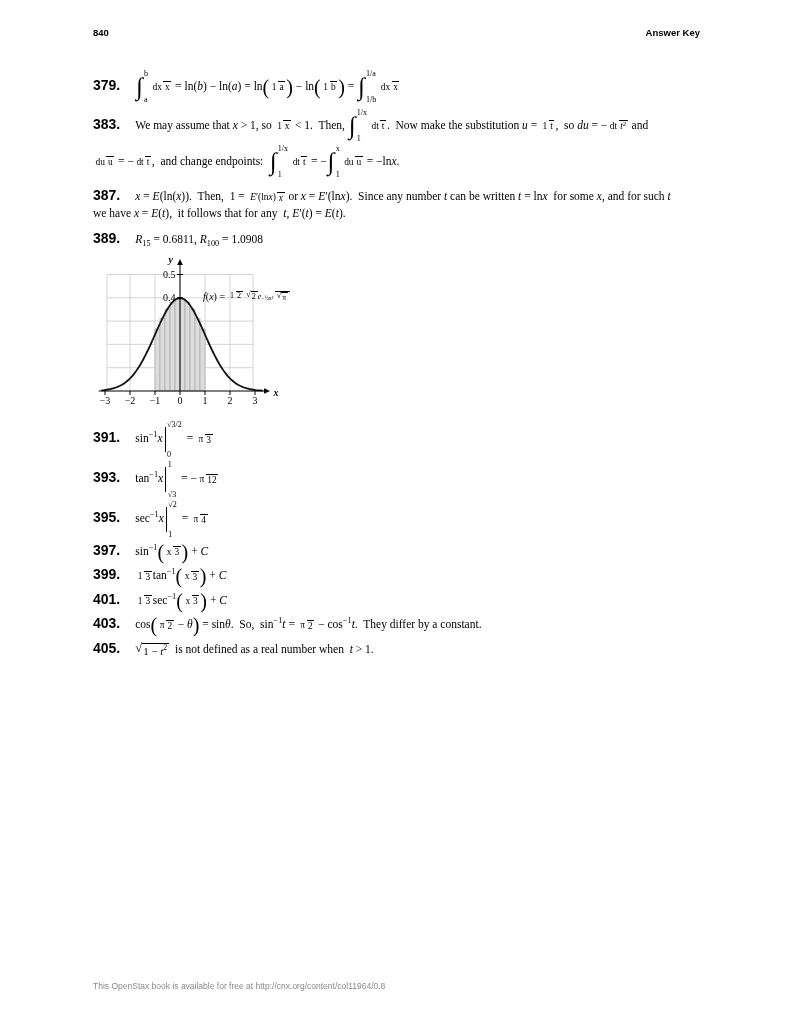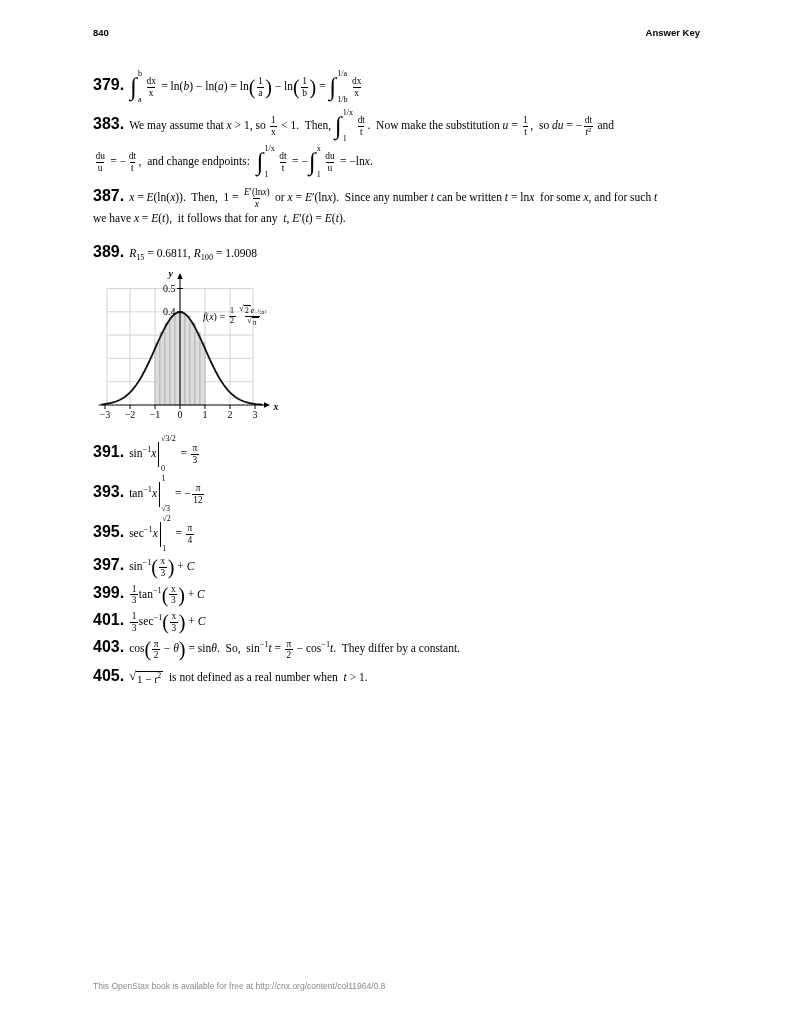--- a/index.html
+++ b/index.html
@@ -5,48 +5,48 @@
   html,body{margin:0;padding:0;background:#fff;}
   .page{position:relative;width:791px;height:1020px;background:#fff;overflow:hidden;
         font-family:"Liberation Serif",serif;color:#000;}
   .header{position:absolute;top:27px;left:93px;right:91px;display:flex;justify-content:space-between;
           font-family:"Liberation Sans",sans-serif;font-weight:bold;font-size:9.5px;}
   .content{position:absolute;left:93px;top:70px;width:625px;}
   .footer{position:absolute;left:93px;top:981px;font-family:"Liberation Sans",sans-serif;
           font-size:8.5px;color:#8a8a8a;}
 
   .arow{margin:0 0 6px 0;font-size:11.5px;line-height:1.3;white-space:pre-wrap;}
-  .anum{font-family:"Liberation Sans",sans-serif;font-weight:bold;font-size:16px;margin-right:5px;}
+  .anum{font-family:"Liberation Sans",sans-serif;font-weight:bold;font-size:14px;margin-right:15px;}
   .amath{display:inline;}
 
   .m-t{font-style:normal;}
   .m-i{font-style:italic;}
   .m-sup{font-size:0.72em;vertical-align:super;line-height:1;}
   .m-sub{font-size:0.72em;vertical-align:sub;line-height:1;}
   .m-par{font-size:1.75em;line-height:0.9;vertical-align:middle;font-weight:400;}
-  .m-frac{display:inline-flex;flex-direction:column;align-items:center;vertical-align:middle;
+  .m-frac{display:inline-flex;flex-direction:row;align-items:center;vertical-align:middle;
           font-size:0.82em;line-height:1.12;margin:0 1px;text-align:center;}
   .m-frac .fn{padding:0 1.5px;display:inline-flex;align-items:flex-end;}
   .m-frac .fd{border-top:1px solid #000;padding:0 1.5px;display:inline-flex;align-items:flex-start;}
   .m-int{display:inline-flex;align-items:center;vertical-align:middle;margin:0 2px 0 1px;}
   .m-int .isym{font-size:2.15em;line-height:0.95;}
   .m-int .ilim{display:inline-flex;flex-direction:column;justify-content:space-between;
                height:34px;font-size:0.7em;line-height:1;margin-left:1px;}
   .m-ev{display:inline-flex;align-items:center;vertical-align:middle;margin:0 2px;}
   .m-ev .ebar{width:1px;height:25px;background:#000;}
   .m-ev .elim{display:inline-flex;flex-direction:column;justify-content:space-between;
               height:38px;font-size:0.7em;line-height:1;margin-left:1.5px;}
   .m-sqrt{display:inline-flex;align-items:flex-start;vertical-align:middle;}
   .m-sqrt .rsym{font-size:1.1em;line-height:1.05;transform:translateY(-1px);}
   .m-sqrt .rbody{border-top:1px solid #000;font-size:0.95em;line-height:1.25;padding:0 2px 0 1px;}
 
   
   .r379a{margin-bottom:5px;} .r381a{margin-bottom:8px;}
   .r383a{margin-bottom:2px;} .r383b{margin-bottom:7px;}
-  .r387a{margin-bottom:2px;} .r387b{margin-bottom:16px;}
+  .r387a{margin-bottom:2px;} .r387b{margin-bottom:8px;}
   .r389a{margin-bottom:2px;}
   .r391a,.r393a,.r395a{margin-bottom:2px;}
   .r397a,.r399a,.r401a{margin-bottom:4px;}
   .r403a{margin-bottom:5px;} .r405a{margin-bottom:6px;}
 
   .graph-wrap{position:relative;width:225px;height:158px;margin:2px 0 12px 2px;}
   .graph-wrap svg{position:absolute;left:0;top:0;}
   .graph-label{position:absolute;left:108px;top:40px;font-size:10px;display:flex;
                align-items:center;white-space:pre;}
   .graph-label .m-frac{font-size:0.8em;}

